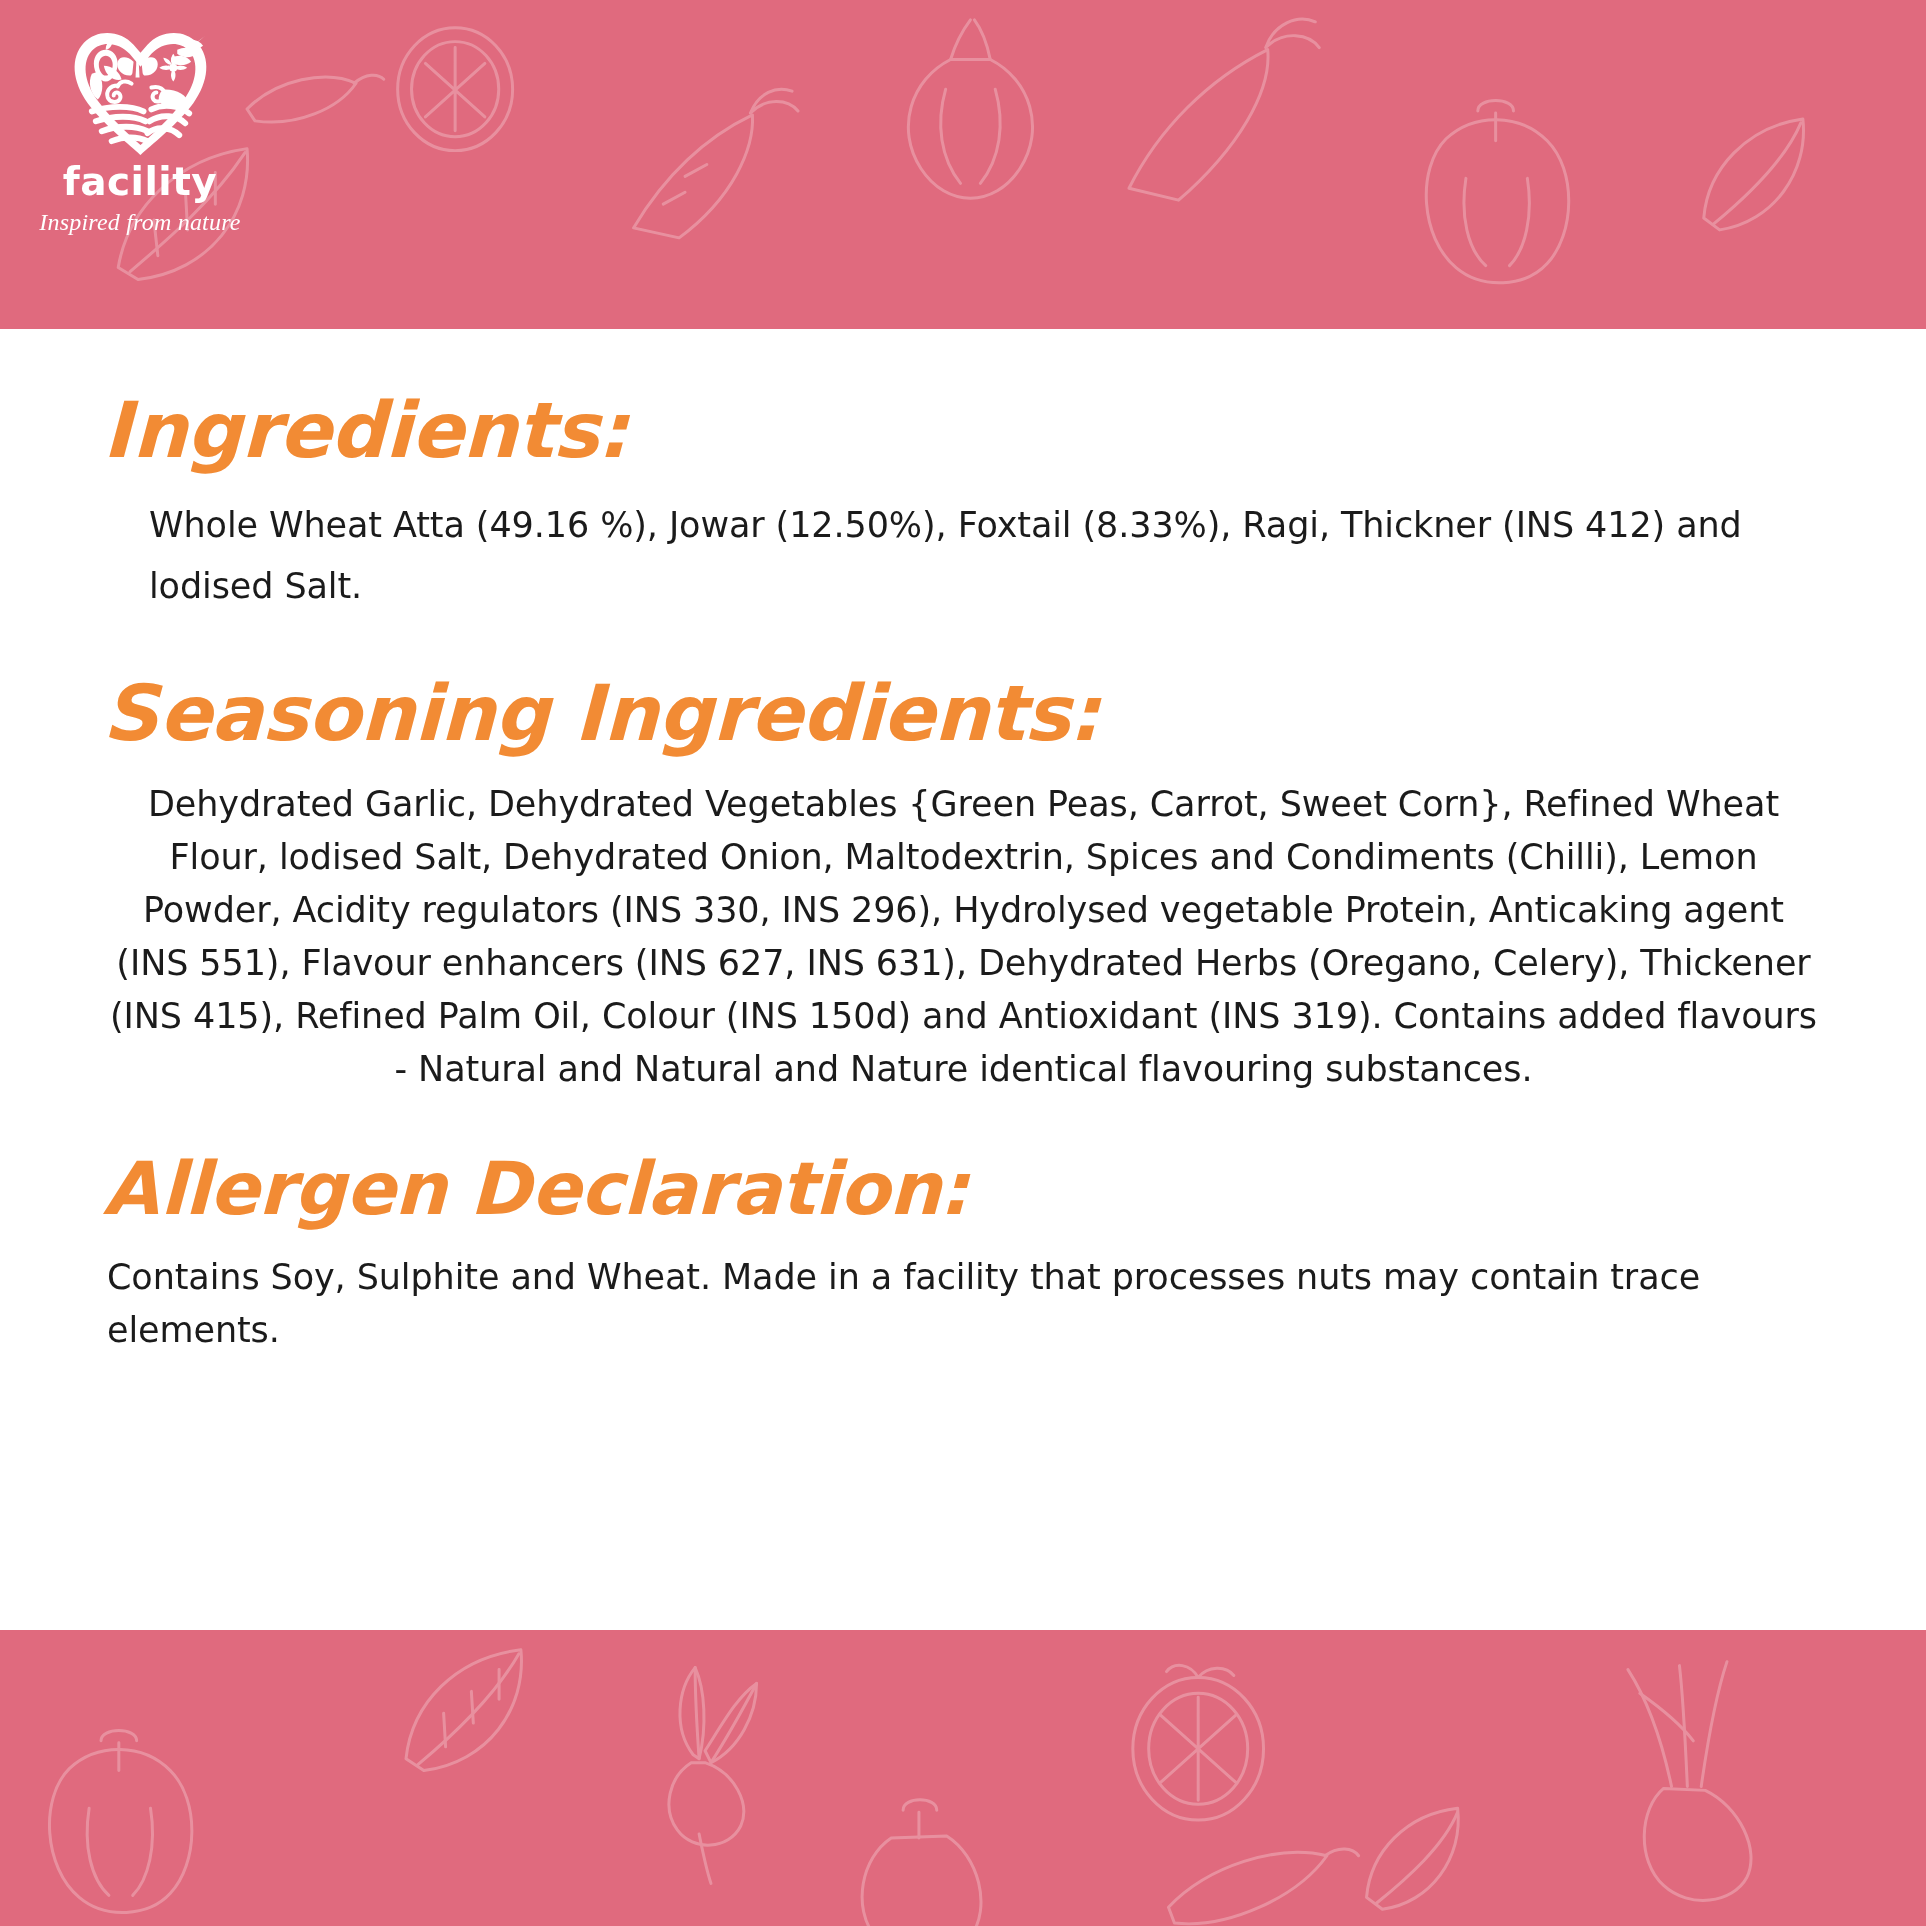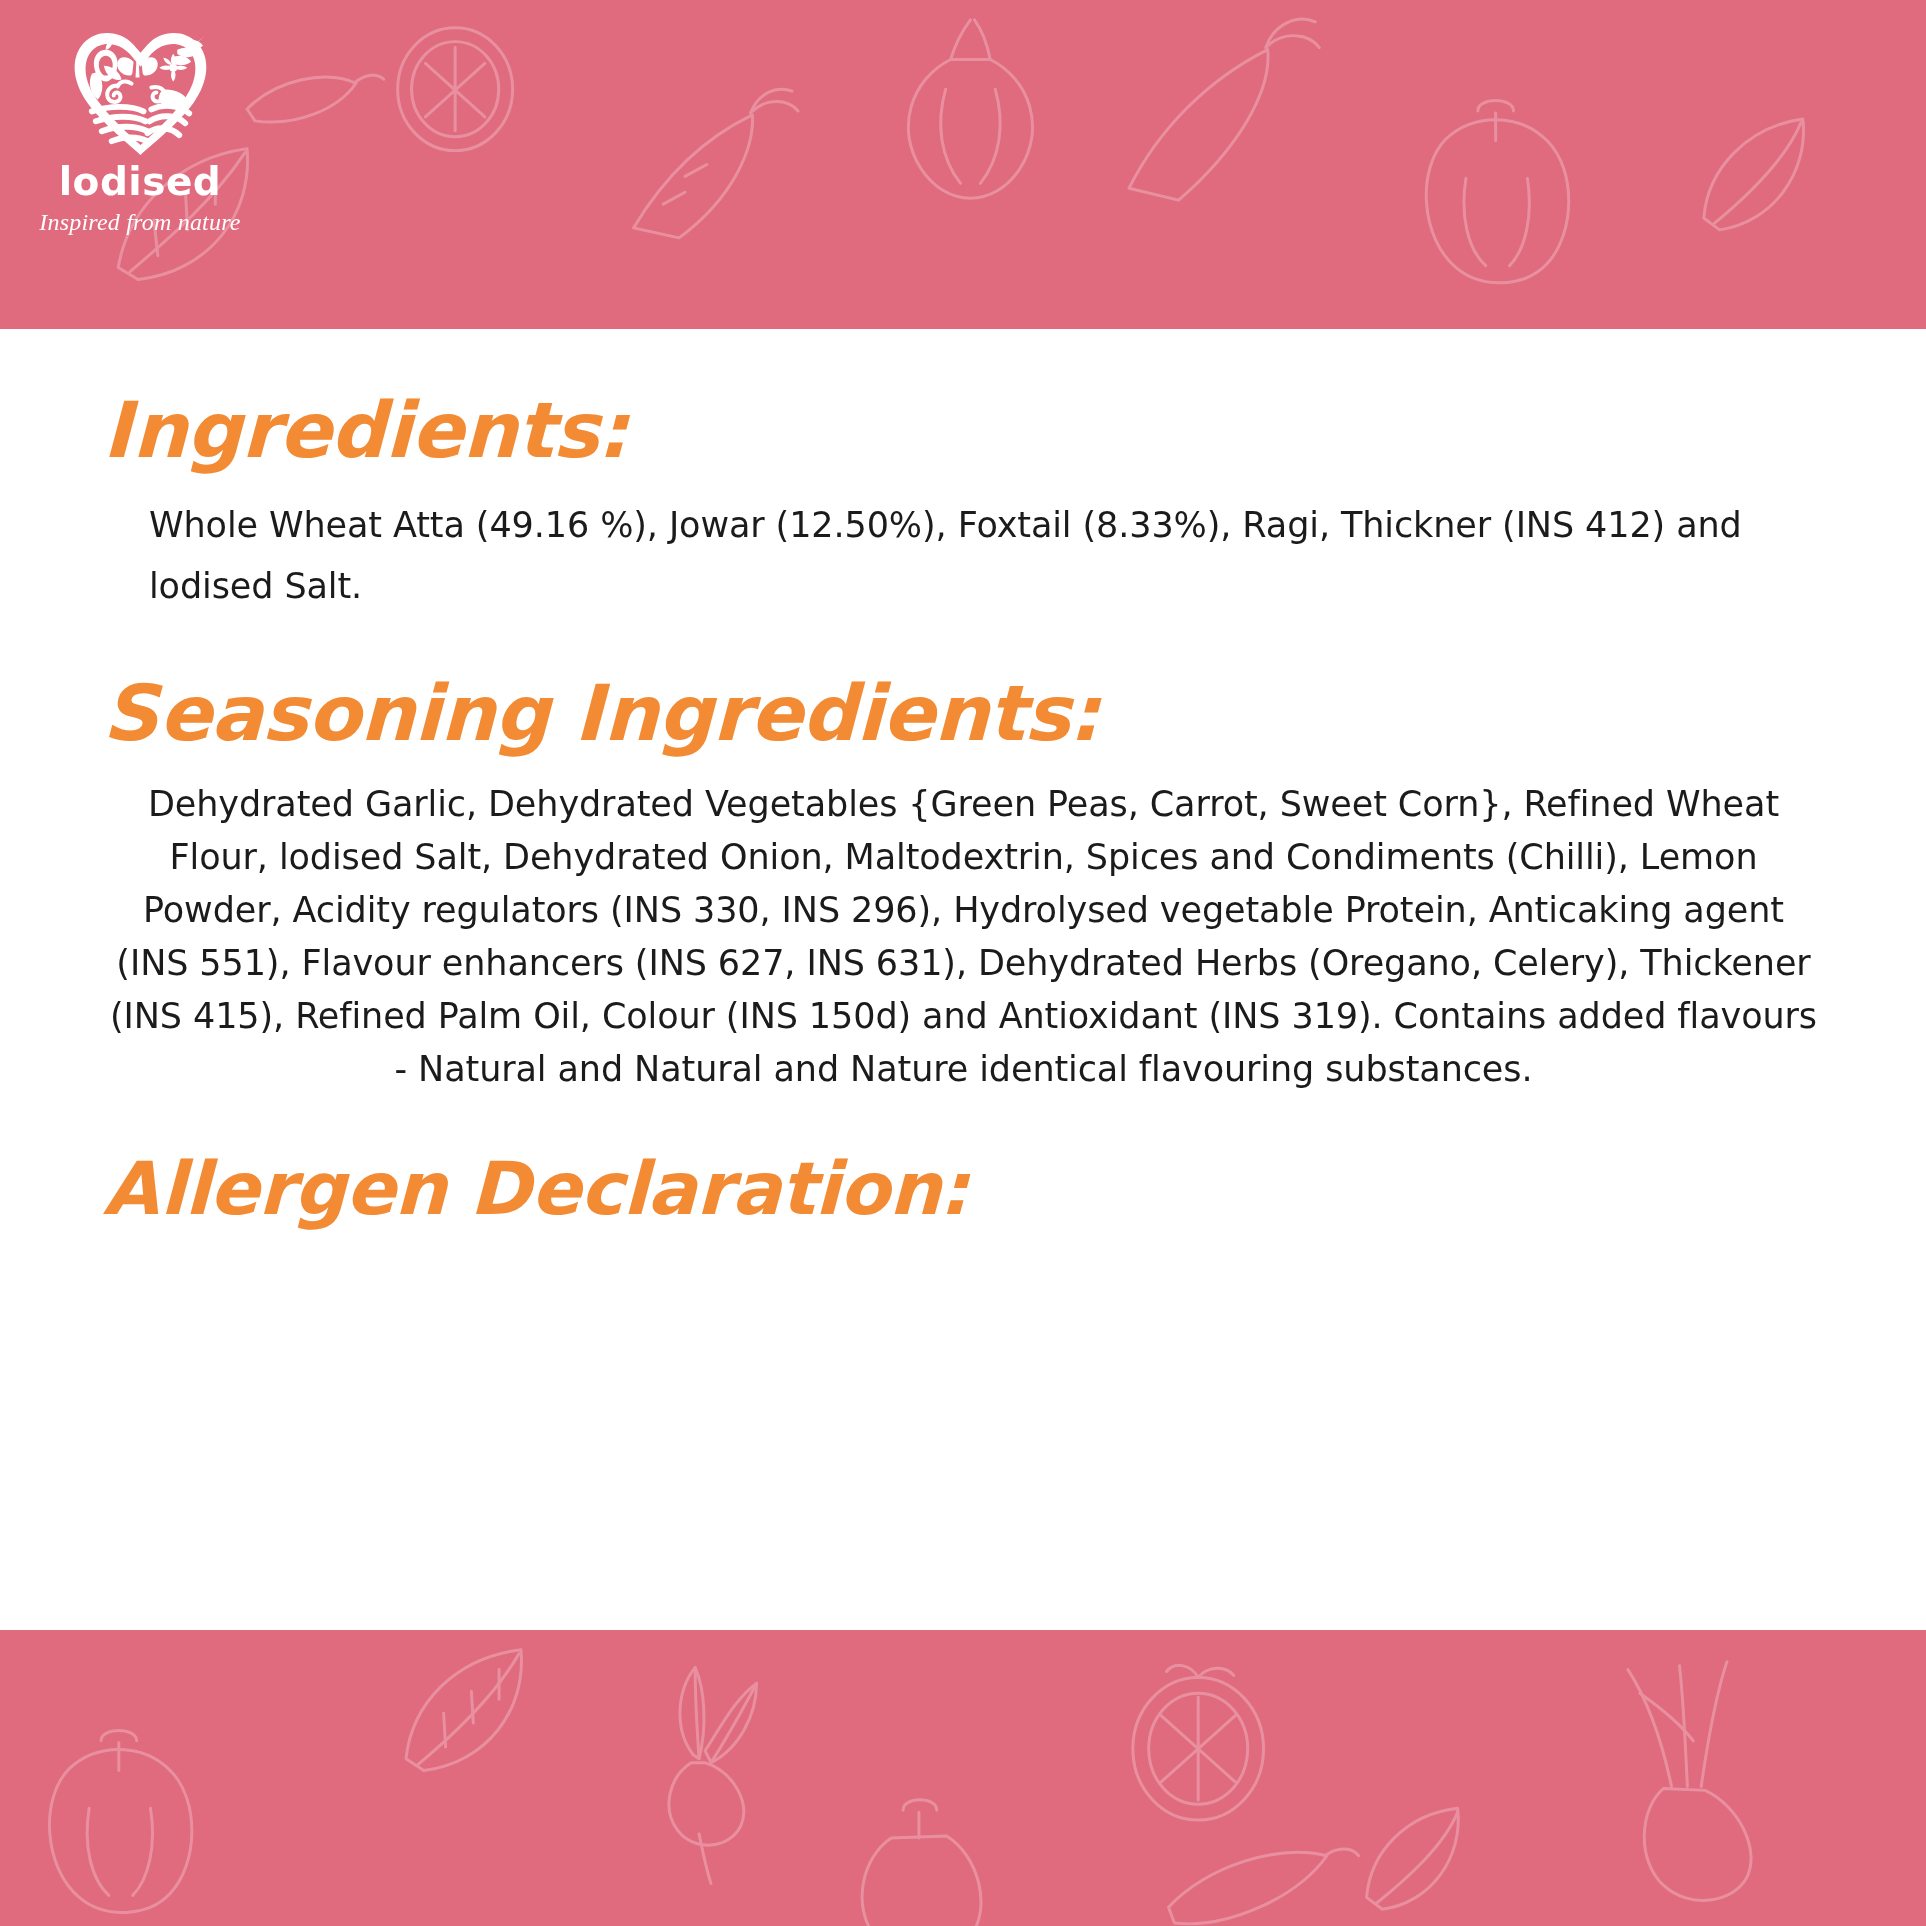--- a/index.html
+++ b/index.html
@@ -208,39 +208,40 @@
         <path d="M58 34 C62 38 62 44 58 46 C54 44 54 38 58 34 Z"></path>
 
         <path d="M26 88 C44 82 66 82 78 88" fill="none" stroke="#ffffff" stroke-width="6" stroke-linecap="round"></path>
         <path d="M30 98 C48 92 68 92 80 98" fill="none" stroke="#ffffff" stroke-width="6" stroke-linecap="round"></path>
         <path d="M36 108 C52 102 70 102 82 108" fill="none" stroke="#ffffff" stroke-width="6" stroke-linecap="round"></path>
         <path d="M46 118 C58 113 72 113 82 118" fill="none" stroke="#ffffff" stroke-width="6" stroke-linecap="round"></path>
         <path d="M86 86 C98 80 114 82 124 90" fill="none" stroke="#ffffff" stroke-width="6" stroke-linecap="round"></path>
         <path d="M84 98 C96 90 112 92 120 100" fill="none" stroke="#ffffff" stroke-width="6" stroke-linecap="round"></path>
         <path d="M82 110 C92 102 106 104 114 112" fill="none" stroke="#ffffff" stroke-width="6" stroke-linecap="round"></path>
       </svg>
-      <div class="logo-wordmark">lodised</div>
+      <div class="logo-wordmark">facility</div>
       <div class="logo-tagline">Inspired from nature</div>
     </div>
   </div>
 
   <div class="content">
 
     <div class="section">
       <h1 class="section-heading heading-ingredients">Ingredients:</h1>
       <p class="section-body body-ingredients">Whole Wheat Atta (49.16 %), Jowar (12.50%), Foxtail (8.33%), Ragi, Thickner (INS 412) and lodised Salt.</p>
     </div>
 
     <div class="section">
       <h1 class="section-heading heading-seasoning">Seasoning Ingredients:</h1>
       <p class="section-body body-seasoning">Dehydrated Garlic, Dehydrated Vegetables {Green Peas, Carrot, Sweet Corn}, Refined Wheat Flour, lodised Salt, Dehydrated Onion, Maltodextrin, Spices and Condiments (Chilli), Lemon Powder, Acidity regulators (INS 330, INS 296), Hydrolysed vegetable Protein, Anticaking agent (INS 551), Flavour enhancers (INS 627, INS 631), Dehydrated Herbs (Oregano, Celery), Thickener (INS 415), Refined Palm Oil, Colour (INS 150d) and Antioxidant (INS 319). Contains added flavours - Natural and Natural and Nature identical flavouring substances.</p>
     </div>
 
     <div class="section">
       <h1 class="section-heading heading-allergen">Allergen Declaration:</h1>
+      <p class="section-body body-allergen">Contains Soy, Sulphite and Wheat. Made in a facility that processes nuts may contain trace elements.</p>
     </div>
 
   </div>
 
   <div class="band band-bottom">
     <svg class="band-pattern" viewBox="0 0 1946 300" preserveAspectRatio="xMidYMid slice" fill="none" stroke="#ffffff" stroke-width="3" stroke-linecap="round" stroke-linejoin="round">
 
       <g transform="translate(40,70)">
         <path d="M30 70 C0 100 4 170 40 200 C66 222 110 220 132 196 C160 166 162 102 132 72 C104 44 58 44 30 70 Z"></path>
         <path d="M80 44 L80 72 M62 42 C62 28 98 28 98 42"></path>

